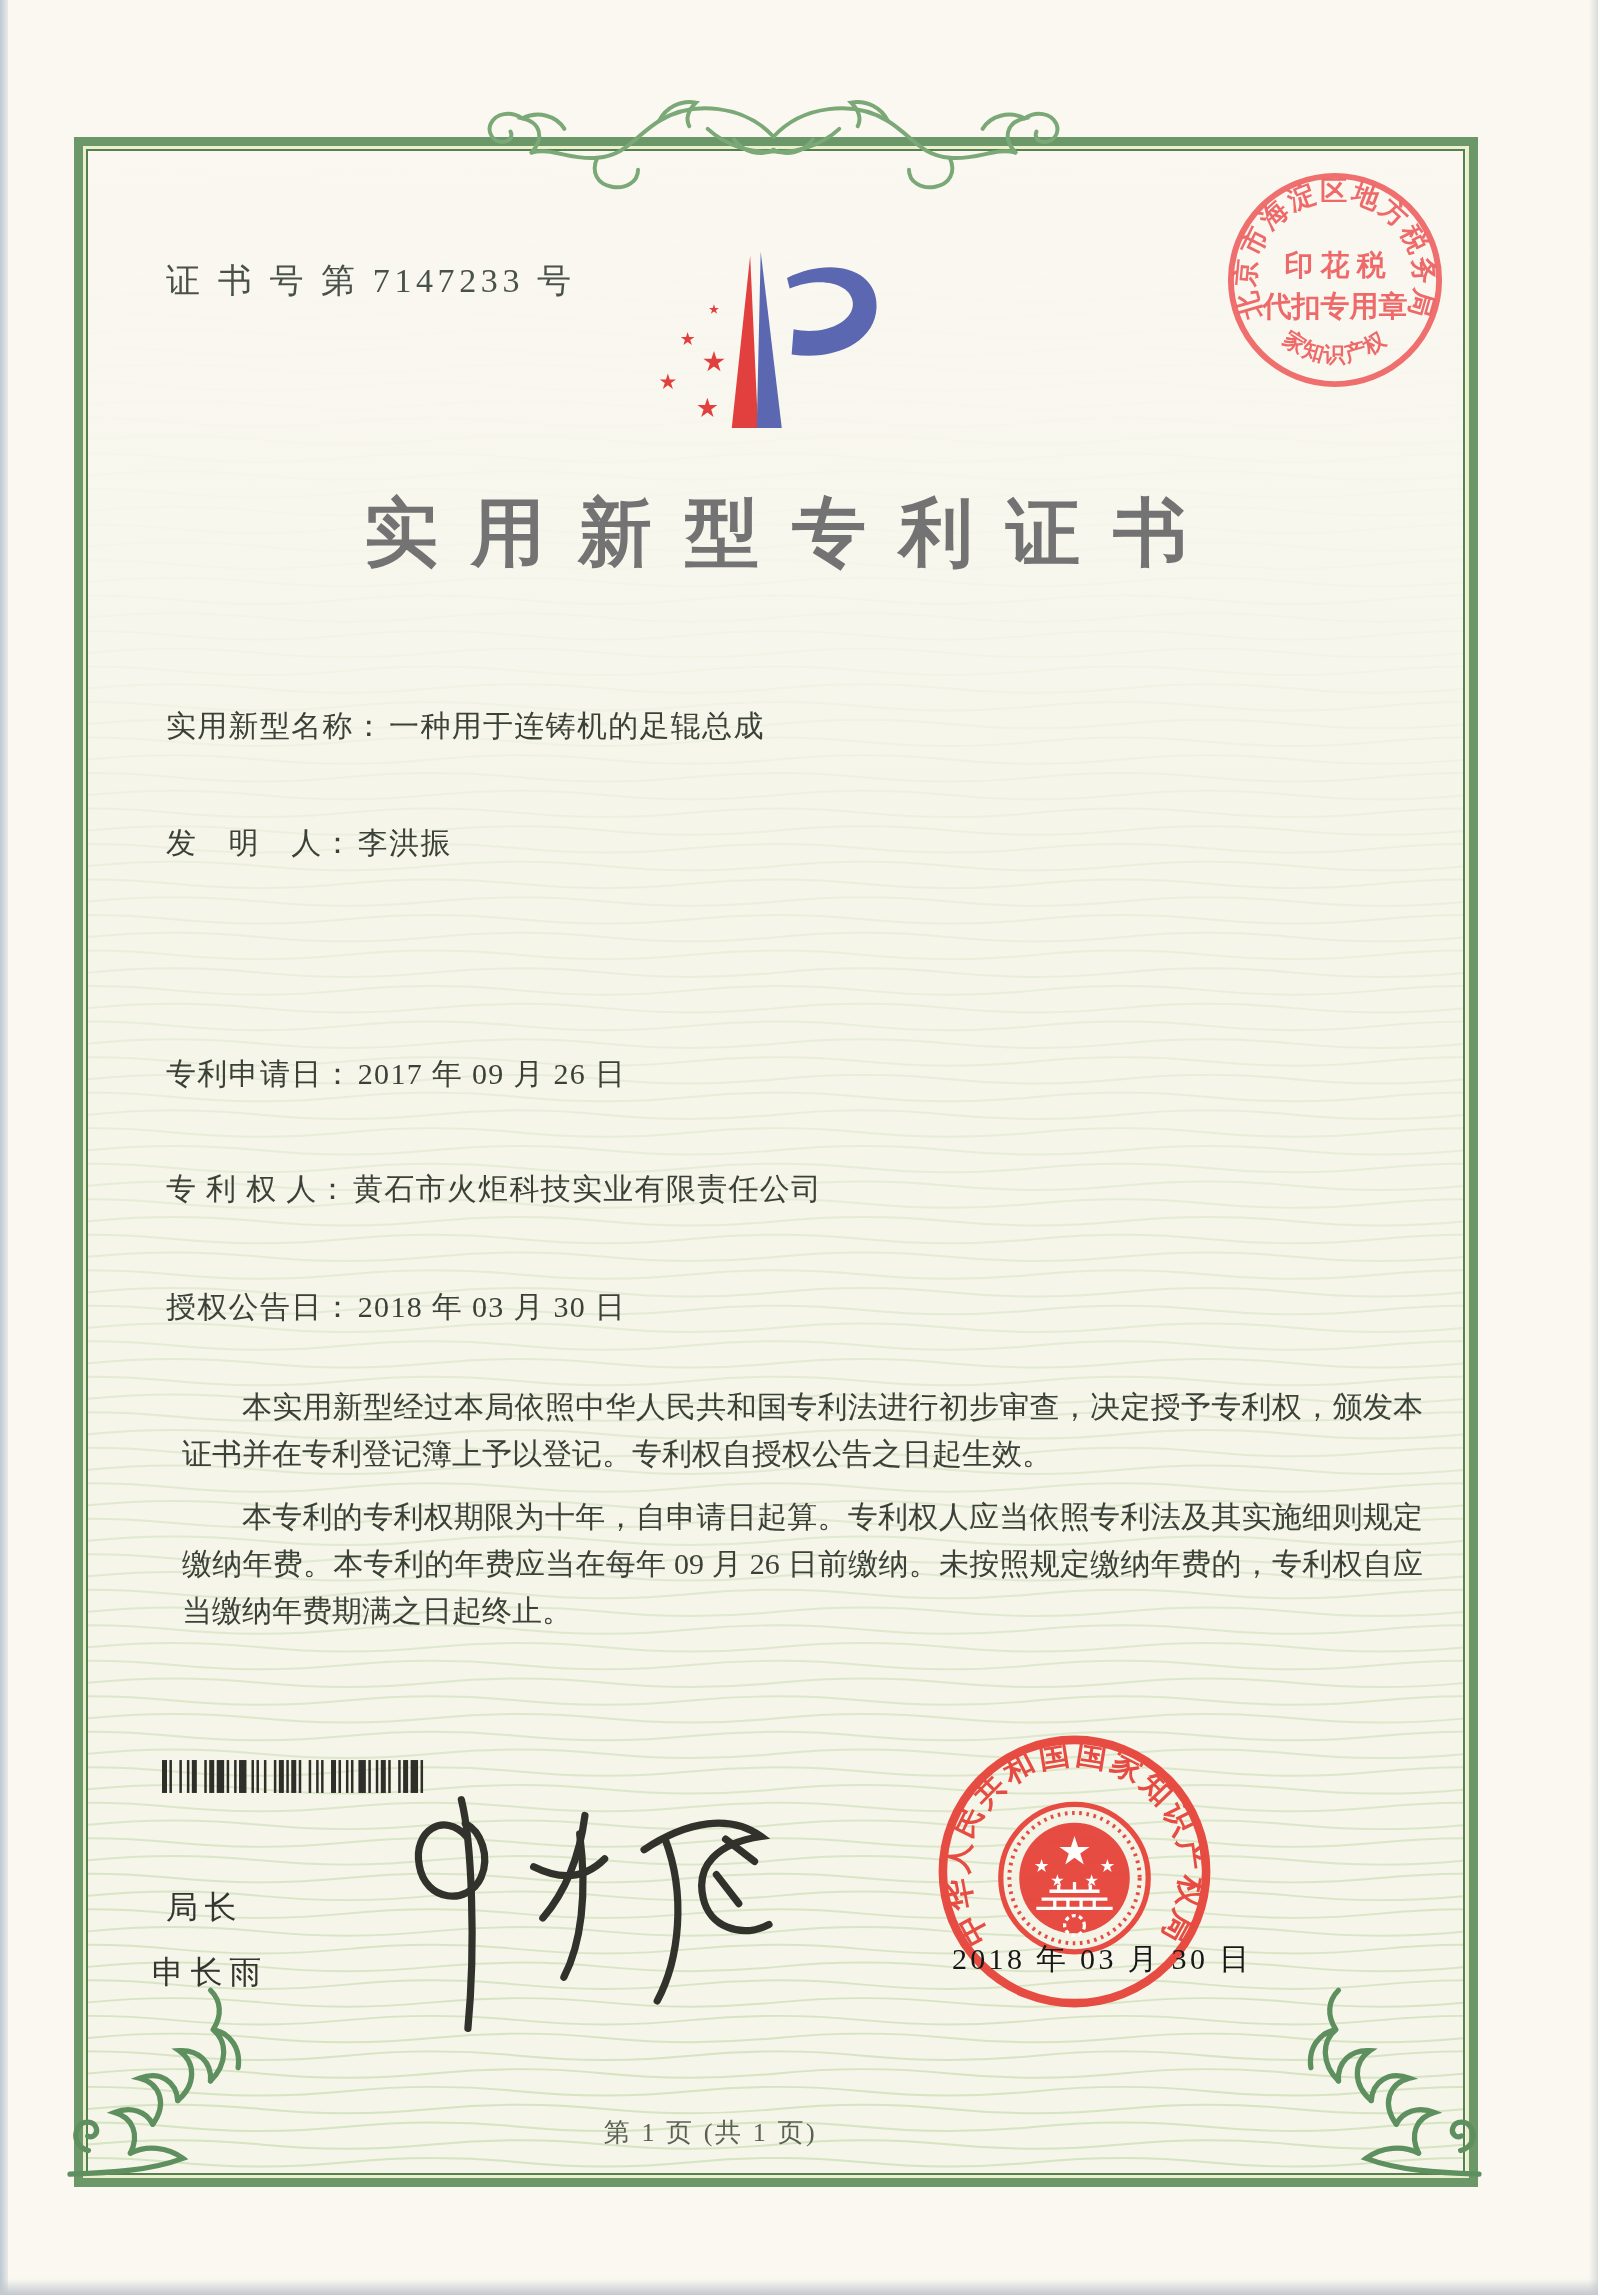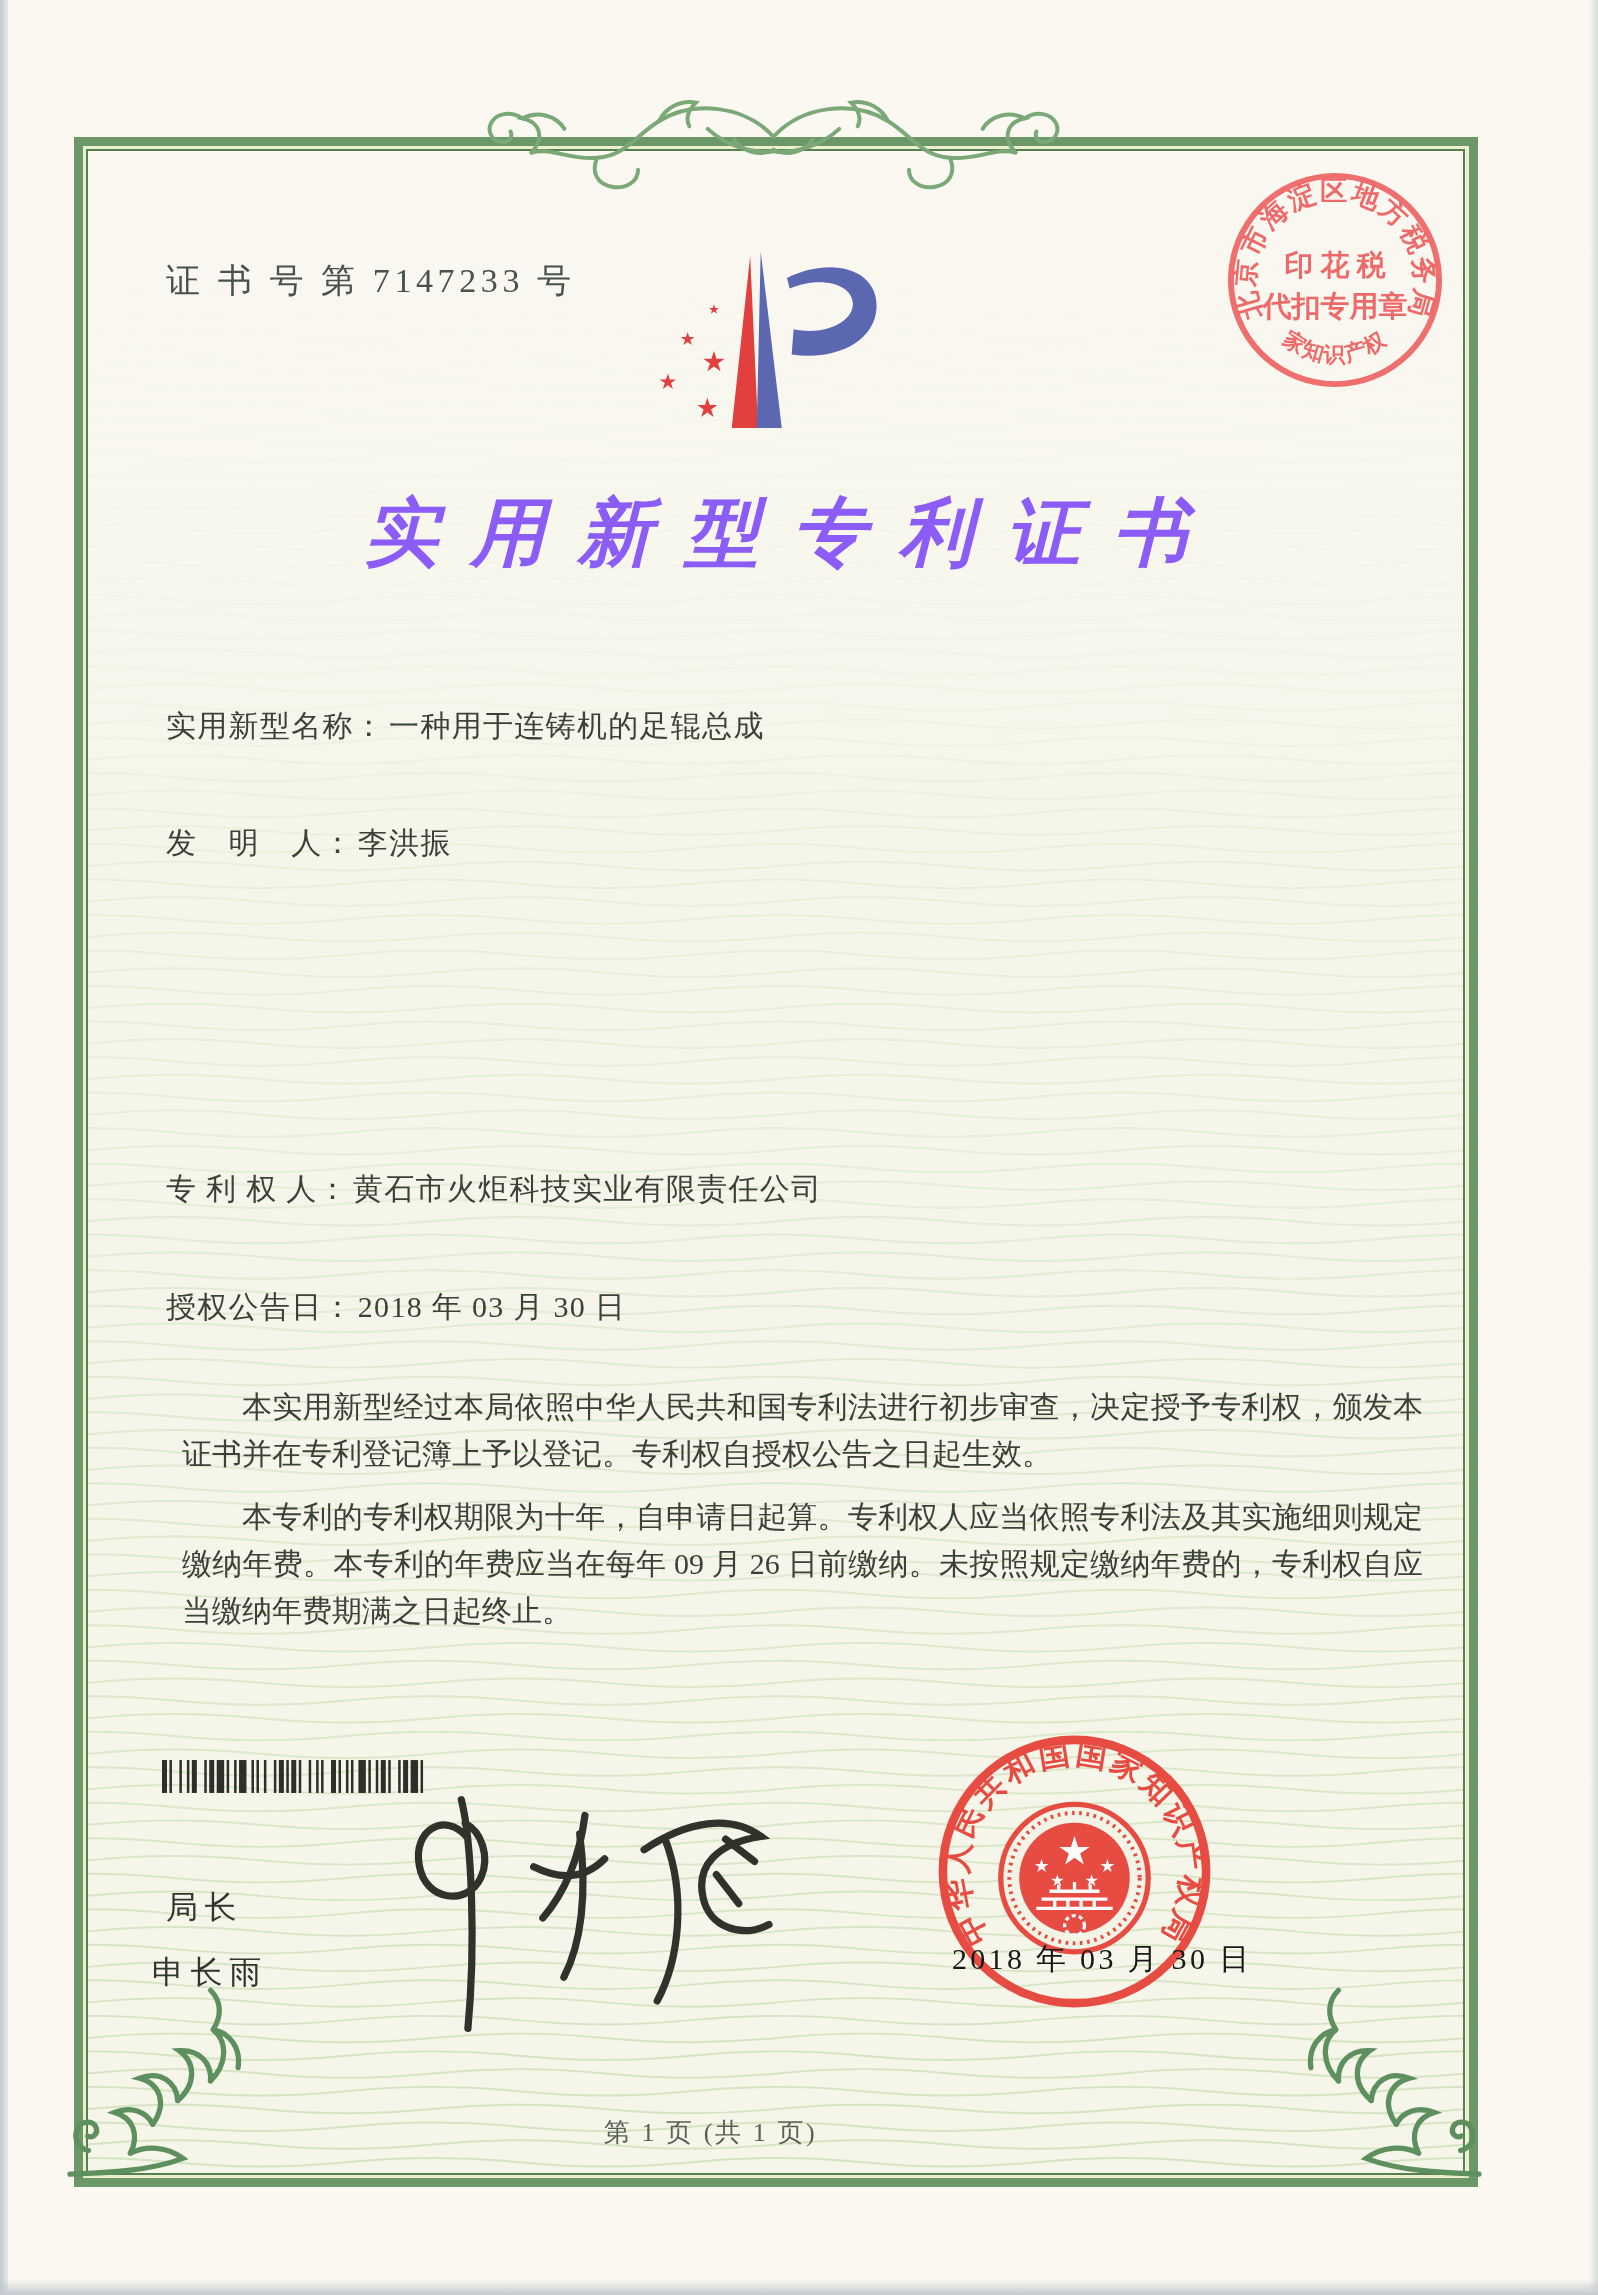--- a/index.html
+++ b/index.html
@@ -26,21 +26,21 @@
 
   .inner{position:absolute;left:88px;top:151px;width:1375px;height:2022px;
     background:#f5f5e9;overflow:hidden;}
   #waves{position:absolute;left:0;top:0;}
   .wavefade{position:absolute;left:0;top:0;width:100%;height:724px;
     background:linear-gradient(180deg,rgba(250,248,241,.95) 0%,rgba(250,248,241,.55) 55%,rgba(250,248,241,0) 100%);}
 
   .abs{position:absolute;}
   .certno{left:166px;top:258px;font-size:34px;letter-spacing:4.6px;color:#49524a;text-align:right;}
   .title{left:88px;top:484px;width:1375px;text-align:center;
-    font-size:74px;font-weight:bold;letter-spacing:33px;text-indent:33px;color:#8b5cf6;font-style:italic;}
+    font-size:74px;font-weight:bold;letter-spacing:33px;text-indent:33px;color:#737373;}
   .field{left:166px;font-size:30px;color:#3c4138;letter-spacing:1.3px;white-space:nowrap;}
   .fvalue{margin-left:4px;}
   .bodytext{left:166px;top:1367px;width:1273px;font-size:30px;line-height:47px;
     text-align:justify;color:#3c4138;}
   .bodytext p{margin:16px;text-indent:2em;}
   .signer{font-size:32px;color:#33362f;letter-spacing:6.6px;}
   .sealdate{left:952px;top:1939px;font-size:30px;letter-spacing:3.3px;color:#171815;z-index:9;}
   .footer{left:66px;top:2115px;width:1289px;text-align:center;font-size:26px;
     letter-spacing:2.6px;color:#5a6054;}
   svg{display:block;}
@@ -251,20 +251,23 @@
   </svg>
 
   <div class="abs title">实用新型专利证书</div>
 
   <div class="abs field" style="top:706px;">
     <span>实用新型名称：</span><span class="fvalue">一种用于连铸机的足辊总成</span>
   </div>
   <div class="abs field" style="top:823px;">
     <span>发　明　人：</span><span class="fvalue">李洪振</span>
   </div>
+  <div class="abs field" style="top:1054px;">
+    <span>专利申请日：</span><span class="fvalue">2017 年 09 月 26 日</span>
+  </div>
   <div class="abs field" style="top:1169px;">
     <span>专 利 权 人：</span><span class="fvalue">黄石市火炬科技实业有限责任公司</span>
   </div>
   <div class="abs field" style="top:1287px;">
     <span>授权公告日：</span><span class="fvalue">2018 年 03 月 30 日</span>
   </div>
 
   <div class="abs bodytext">
     <p>本实用新型经过本局依照中华人民共和国专利法进行初步审查，决定授予专利权，颁发本证书并在专利登记簿上予以登记。专利权自授权公告之日起生效。</p>
     <p>本专利的专利权期限为十年，自申请日起算。专利权人应当依照专利法及其实施细则规定缴纳年费。本专利的年费应当在每年 09 月 26 日前缴纳。未按照规定缴纳年费的，专利权自应当缴纳年费期满之日起终止。</p>

